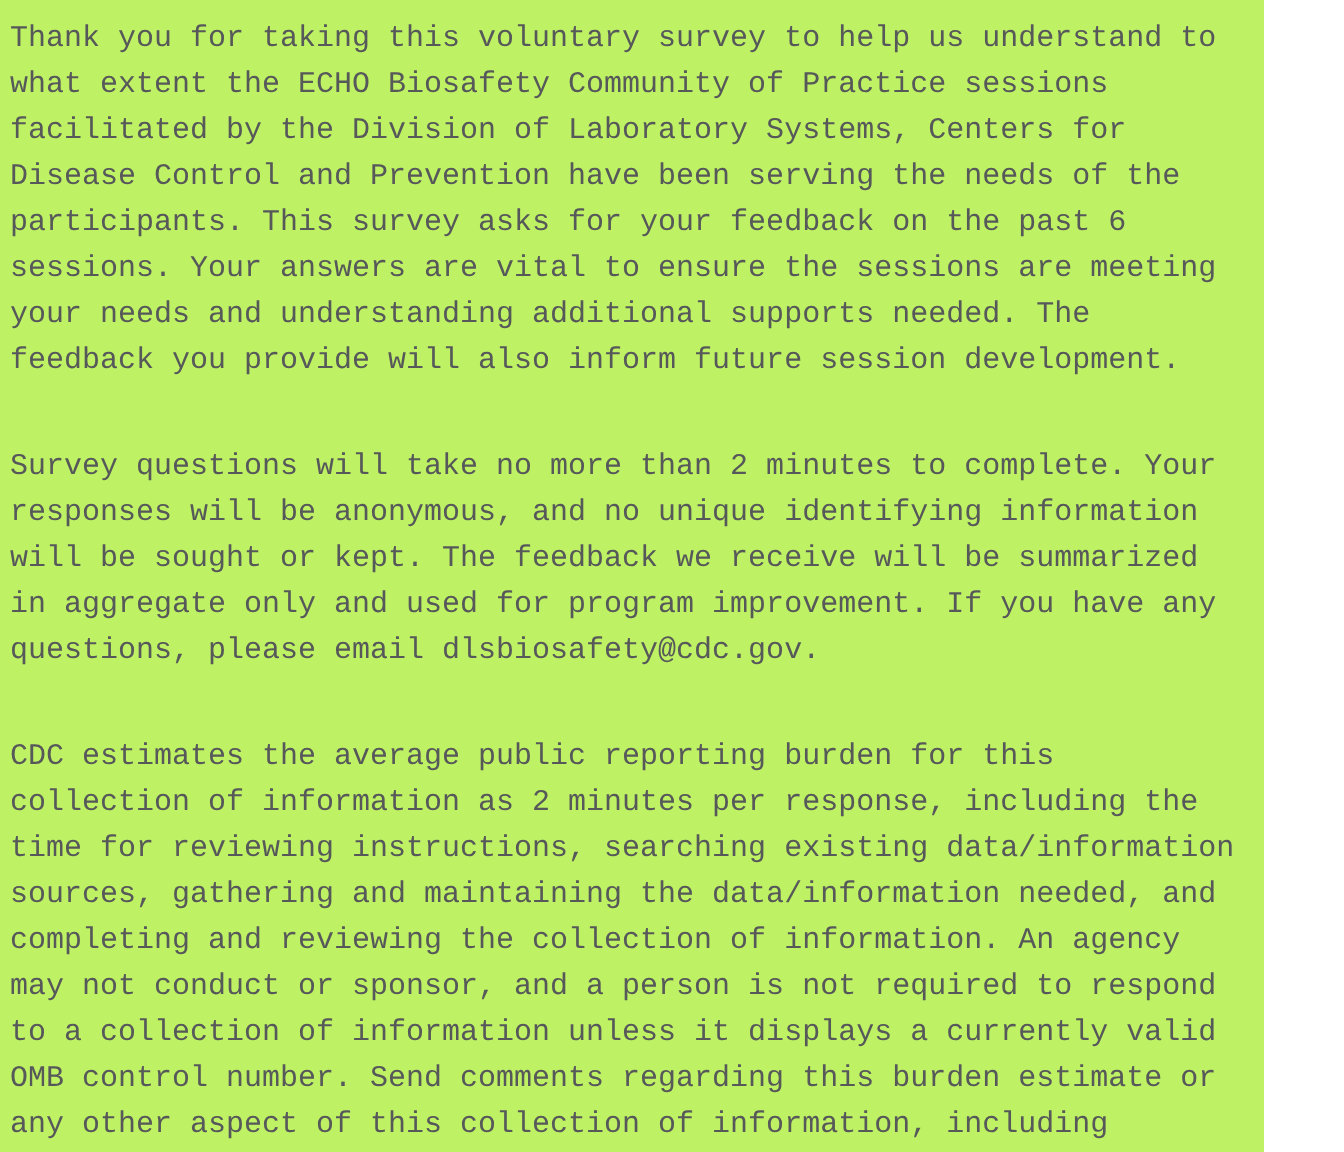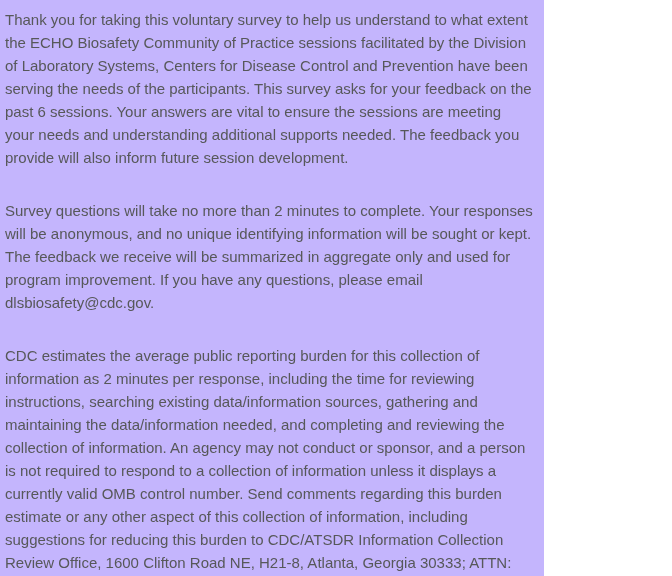--- a/index.html
+++ b/index.html
@@ -8,28 +8,28 @@
     background: #ffffff;
   }
   body {
     width: 672px;
     height: 576px;
     overflow: hidden;
     box-sizing: border-box;
   }
   .survey-intro {
     box-sizing: border-box;
-    width: 544px;
+    width: 632px;
     height: 576px;
     padding: 8px 10px 0 5px;
-    font-family: Liberation Sans, sans-serif;
+    font-family: Liberation Mono, monospace;
     font-size: 15px;
     line-height: 23px;
     color: #57585a;
-    background: #c4b5fd;
+    background: #bef264;
   }
   .survey-intro p {
     margin: 0 0 30px 0;
     padding: 0;
     text-align: left;
     word-spacing: normal;
   }
   .survey-intro p:last-child {
     margin-bottom: 0;
   }

